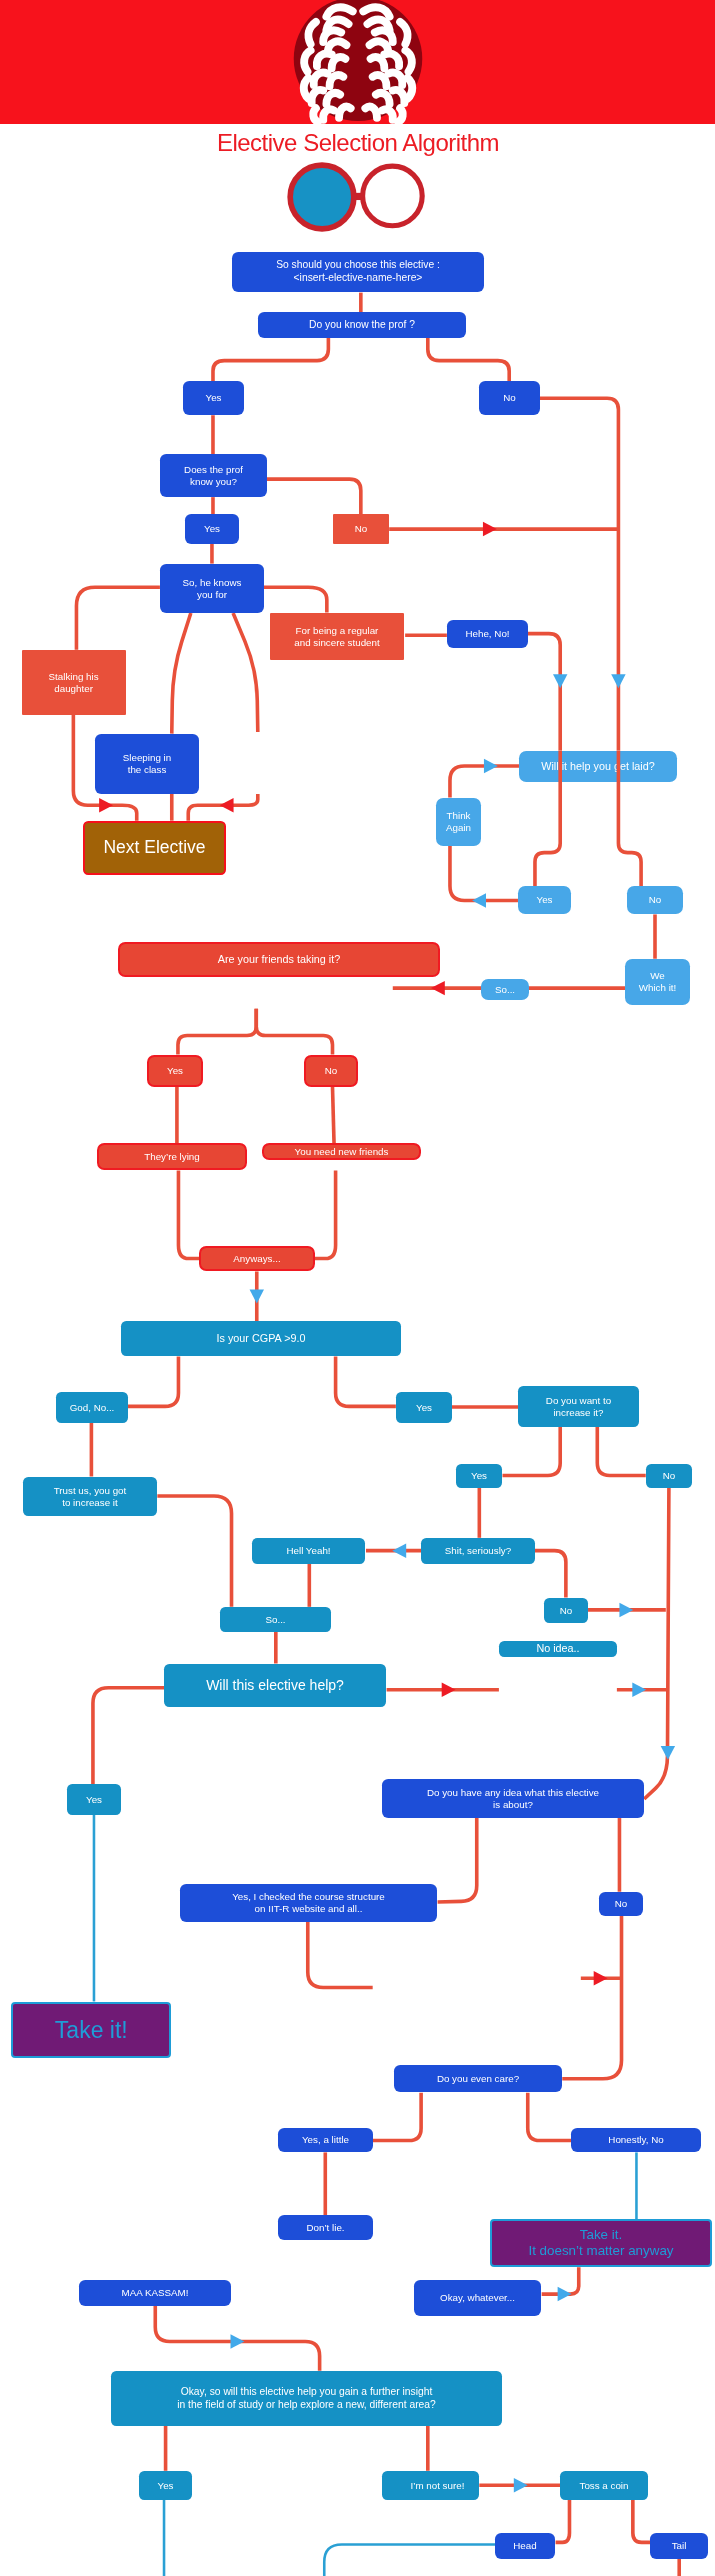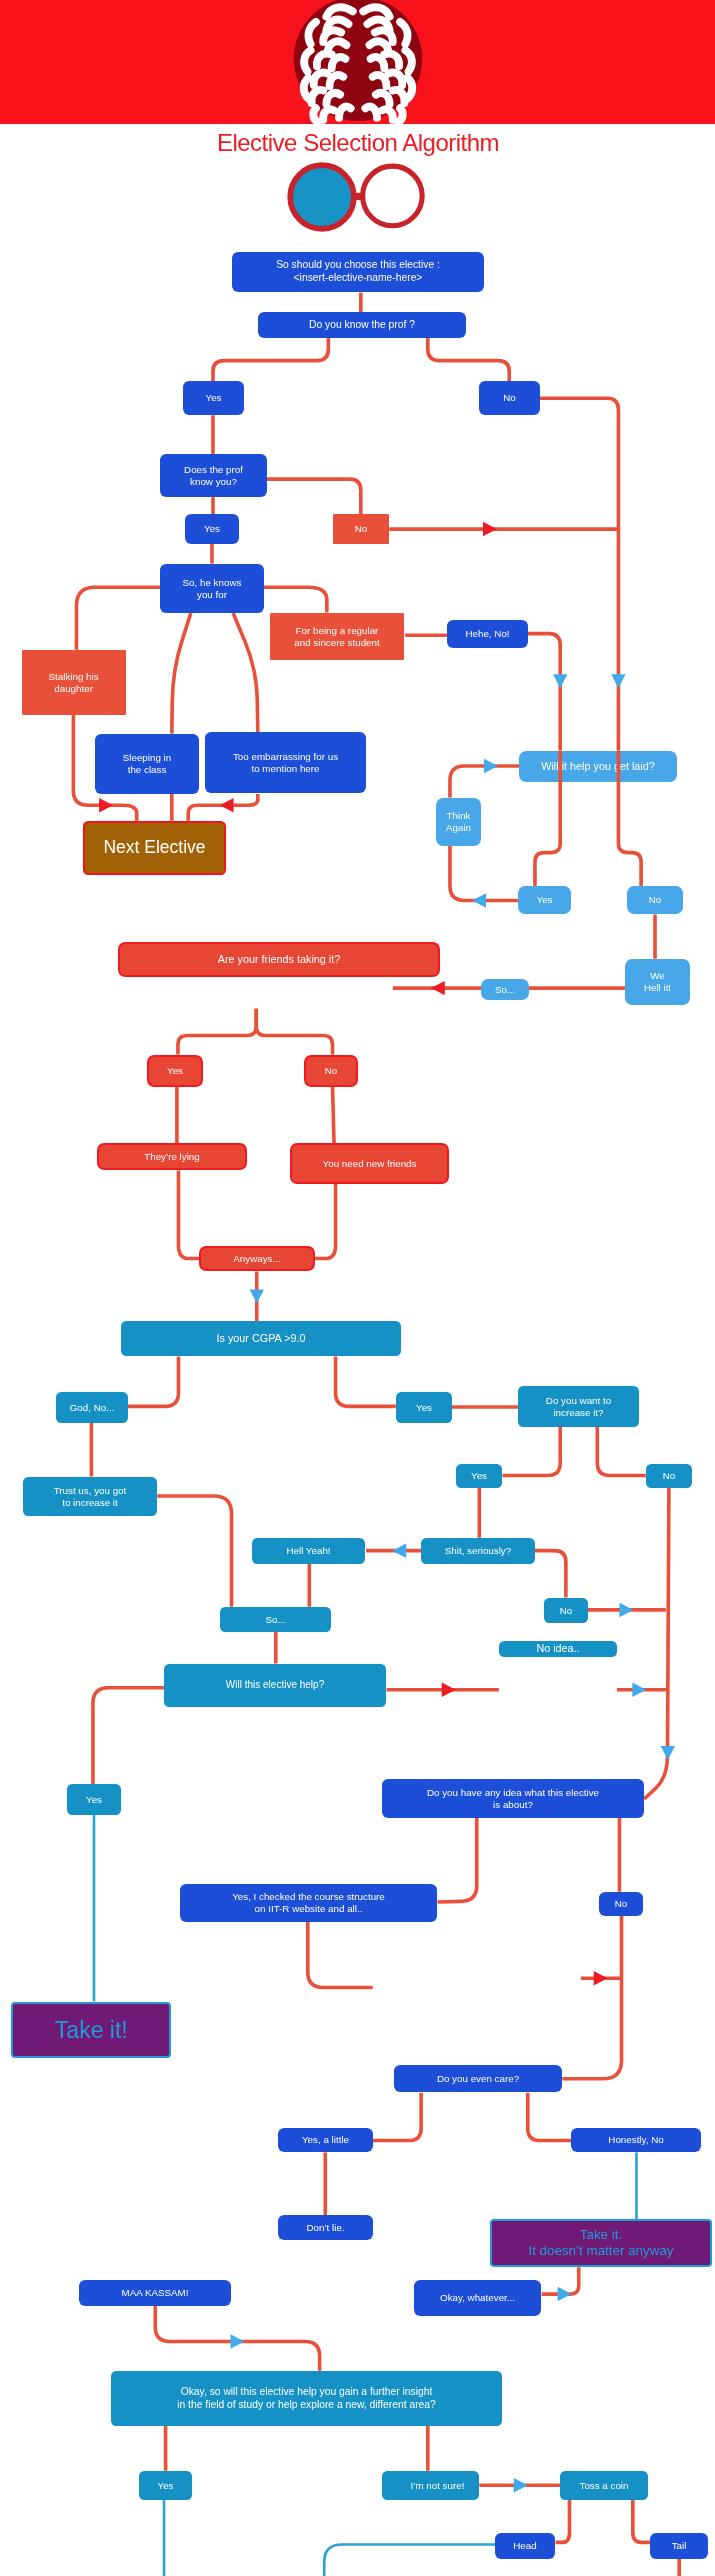--- a/index.html
+++ b/index.html
@@ -169,54 +169,52 @@
       <div class="node salmon" style="left: 160px; top: 454px; width: 107px; height: 43px;">Does the prof
 know you?</div>
       <div class="node salmon" style="left: 185px; top: 514px; width: 54px; height: 30px;">Yes</div>
       <div class="node salmonSq" style="left: 333px; top: 514px; width: 56px; height: 30px;">No</div>
       <div class="node salmon" style="left: 160px; top: 564px; width: 104px; height: 49px;">So, he knows
 you for</div>
       <div class="node salmonSq" style="left: 21.6px; top: 650px; width: 104px; height: 65px;">Stalking his
 daughter</div>
       <div class="node salmon" style="left: 95px; top: 734px; width: 104px; height: 60px;">Sleeping in
 the class</div>
-      <div class="node salmon" style="left: 205px; top: 732px; width: 161px; height: 61px;">Too embarrassing for us
-to mention here</div>
       <div class="node salmonSq" style="left: 270px; top: 613px; width: 134px; height: 47px;">For being a regular
 and sincere student</div>
       <div class="node salmon" style="left: 447px; top: 620px; width: 81px; height: 28px;">Hehe, No!</div>
       <div class="node endred" style="left: 83px; top: 821px; width: 143px; height: 54px; font-size: 17.5px;">Next Elective</div>
       <div class="node lblue" style="left: 519px; top: 751px; width: 158px; height: 31px; font-size: 10.8px;">Will it help you get laid?</div>
       <div class="node lblue" style="left: 436px; top: 798px; width: 45px; height: 48px;">Think
 Again</div>
       <div class="node lblue" style="left: 518px; top: 886px; width: 53px; height: 28px;">Yes</div>
       <div class="node lblue" style="left: 627px; top: 886px; width: 56px; height: 28px;">No</div>
       <div class="node lblue" style="left: 625px; top: 959px; width: 65px; height: 46px;">We
-Hell it!</div>
+Which it!</div>
       <div class="node lblue" style="left: 481px; top: 979px; width: 48px; height: 21px;">So...</div>
       <div class="node bordered" style="left: 118px; top: 942px; width: 322px; height: 35px; font-size: 10.8px;">Are your friends taking it?</div>
       <div class="node bordered" style="left: 147px; top: 1055px; width: 56px; height: 32px;">Yes</div>
       <div class="node bordered" style="left: 304px; top: 1055px; width: 54px; height: 32px;">No</div>
       <div class="node bordered" style="left: 97px; top: 1143px; width: 150px; height: 27px;">They’re lying</div>
-      <div class="node bordered" style="left: 262px; top: 1143px; width: 159px; height: 41px; margin-left: 28px;">You need new friends</div>
+      <div class="node bordered" style="left: 262px; top: 1143px; width: 159px; height: 17px;">You need new friends</div>
       <div class="node bordered" style="left: 199px; top: 1246px; width: 116px; height: 25px;">Anyways...</div>
       <div class="node dblue" style="left: 121px; top: 1321px; width: 280px; height: 35px; font-size: 10.8px;">Is your CGPA &gt;9.0</div>
       <div class="node dblue" style="left: 56px; top: 1392px; width: 72px; height: 31px;">God, No...</div>
       <div class="node dblue" style="left: 396px; top: 1392px; width: 56px; height: 31px;">Yes</div>
       <div class="node dblue" style="left: 518px; top: 1386px; width: 121px; height: 41px;">Do you want to
 increase it?</div>
       <div class="node dblue" style="left: 23px; top: 1477px; width: 134px; height: 39px;">Trust us, you got
 to increase it</div>
       <div class="node dblue" style="left: 456px; top: 1464px; width: 46px; height: 24px;">Yes</div>
       <div class="node dblue" style="left: 646px; top: 1464px; width: 46px; height: 24px;">No</div>
       <div class="node dblue" style="left: 252px; top: 1538px; width: 113px; height: 26px;">Hell Yeah!</div>
       <div class="node dblue" style="left: 421px; top: 1538px; width: 114px; height: 26px;">Shit, seriously?</div>
       <div class="node dblue" style="left: 544px; top: 1598px; width: 44px; height: 25px;">No</div>
       <div class="node dblue" style="left: 220px; top: 1607px; width: 111px; height: 25px;">So...</div>
-      <div class="node dblue" style="left: 164px; top: 1664px; width: 222px; height: 43px; font-size: 10px;">Will this elective help?</div>
+      <div class="node dblue" style="left: 164px; top: 1664px; width: 222px; height: 43px; font-size: 14px;">Will this elective help?</div>
       <div class="node dblue" style="left: 499px; top: 1641px; width: 118px; height: 16px; font-size: 10.8px;">No idea..</div>
       <div class="node dblue" style="left: 67px; top: 1784px; width: 54px; height: 31px;">Yes</div>
       <div class="node whiteblue" style="left: 11.3px; top: 2002px; width: 160px; height: 56px; font-size: 23px;">Take it!</div>
       <div class="node salmon" style="left: 382px; top: 1779px; width: 262px; height: 39px;">Do you have any idea what this elective
 is about?</div>
       <div class="node salmon" style="left: 180px; top: 1884px; width: 257px; height: 38px;">Yes, I checked the course structure
 on IIT-R website and all..</div>
       <div class="node salmon" style="left: 599px; top: 1892px; width: 44px; height: 24px;">No</div>
       <div class="node salmon" style="left: 394px; top: 2065px; width: 168px; height: 27px;">Do you even care?</div>
       <div class="node salmon" style="left: 278px; top: 2128px; width: 95px; height: 24px;">Yes, a little</div>

